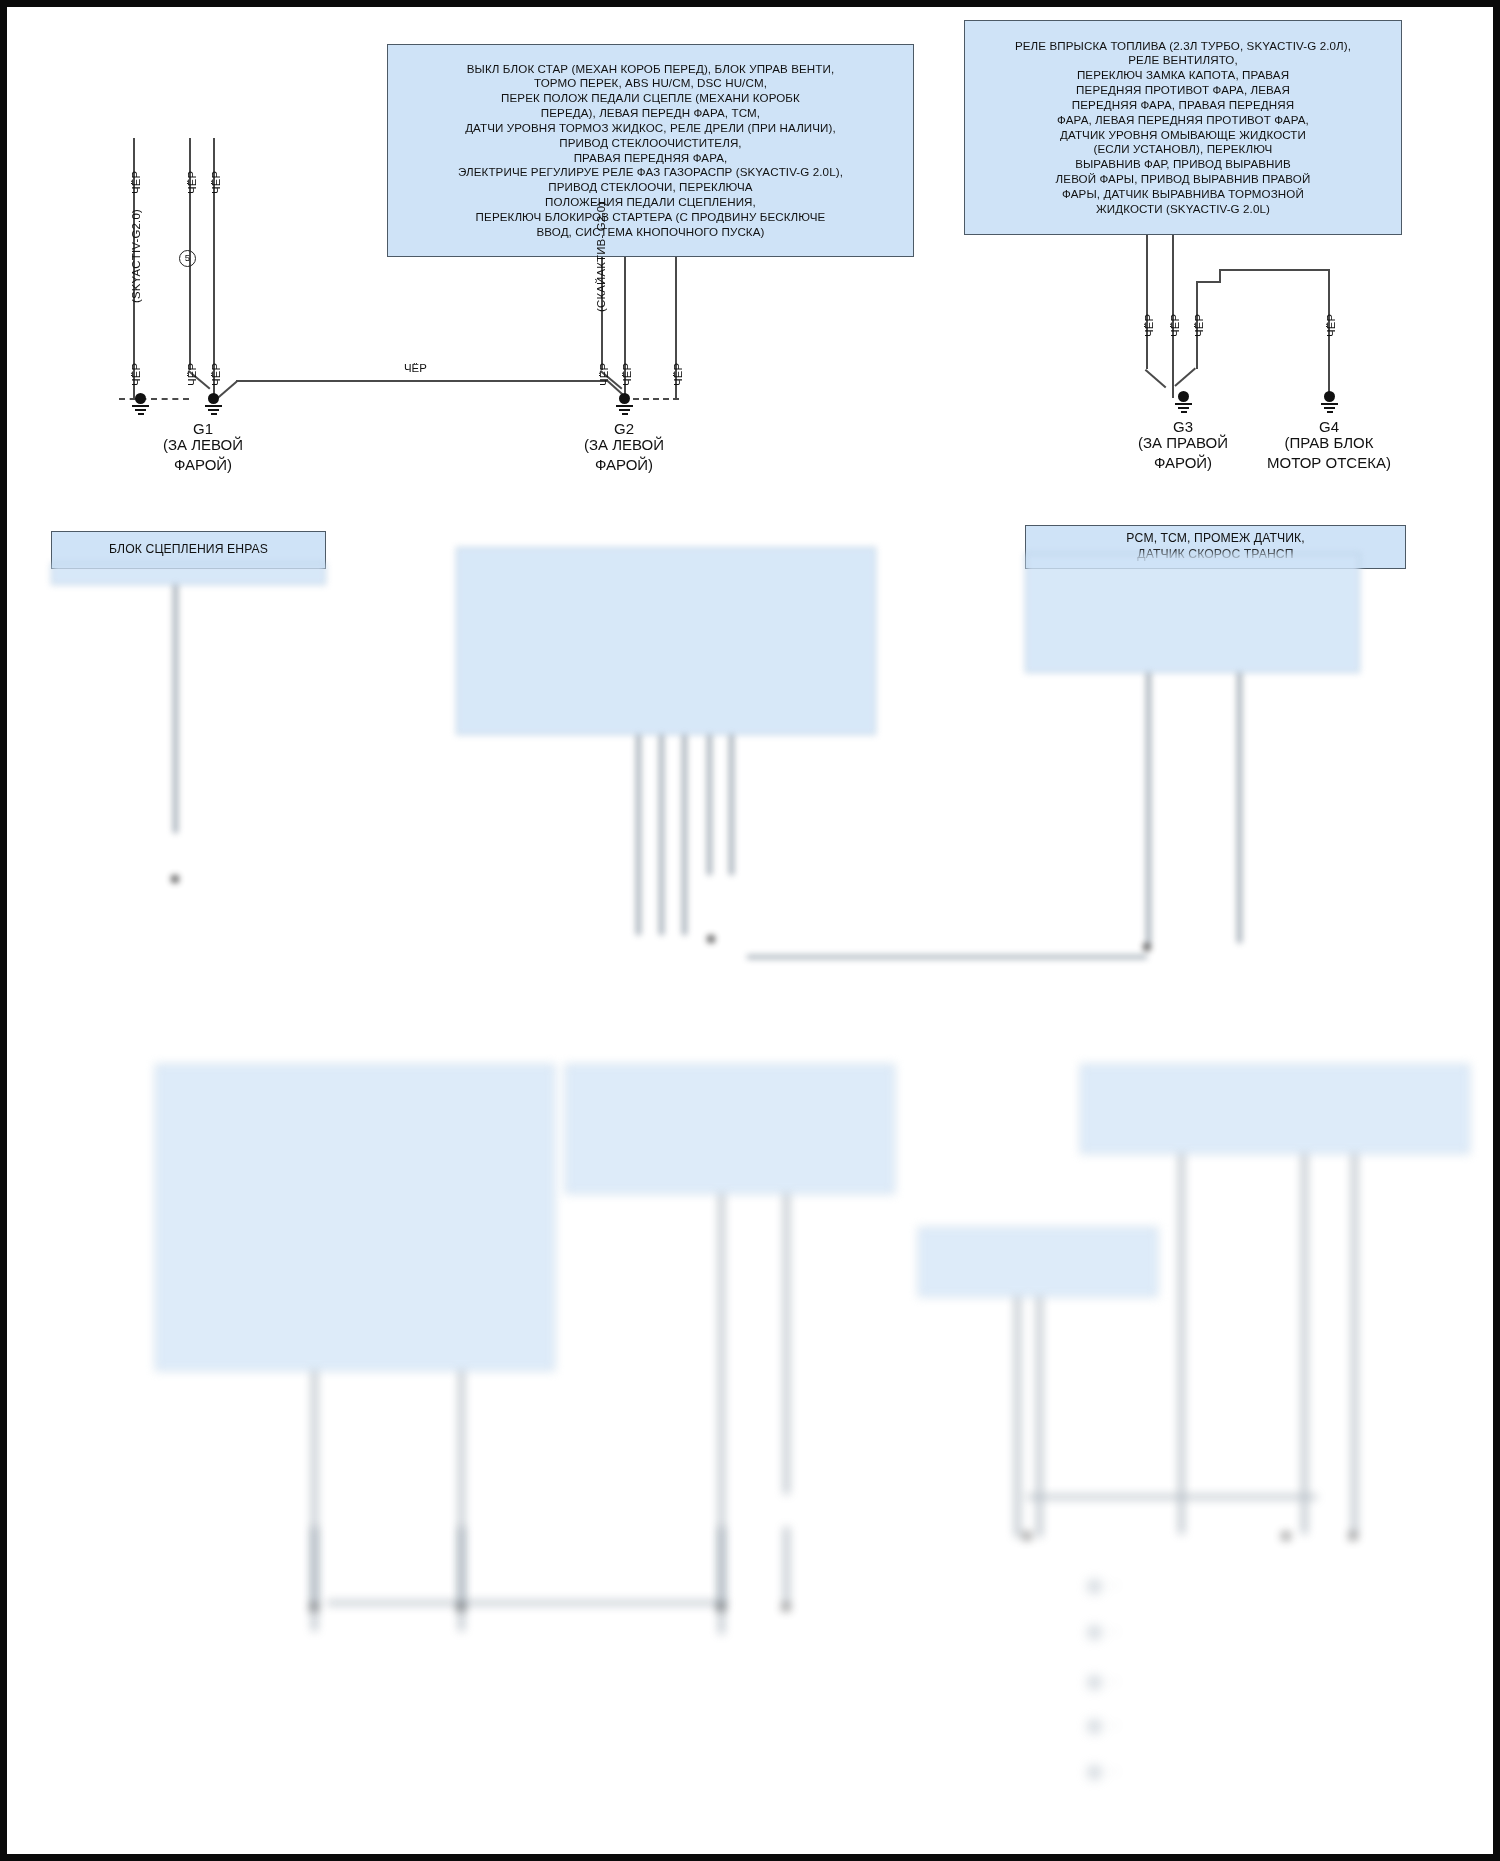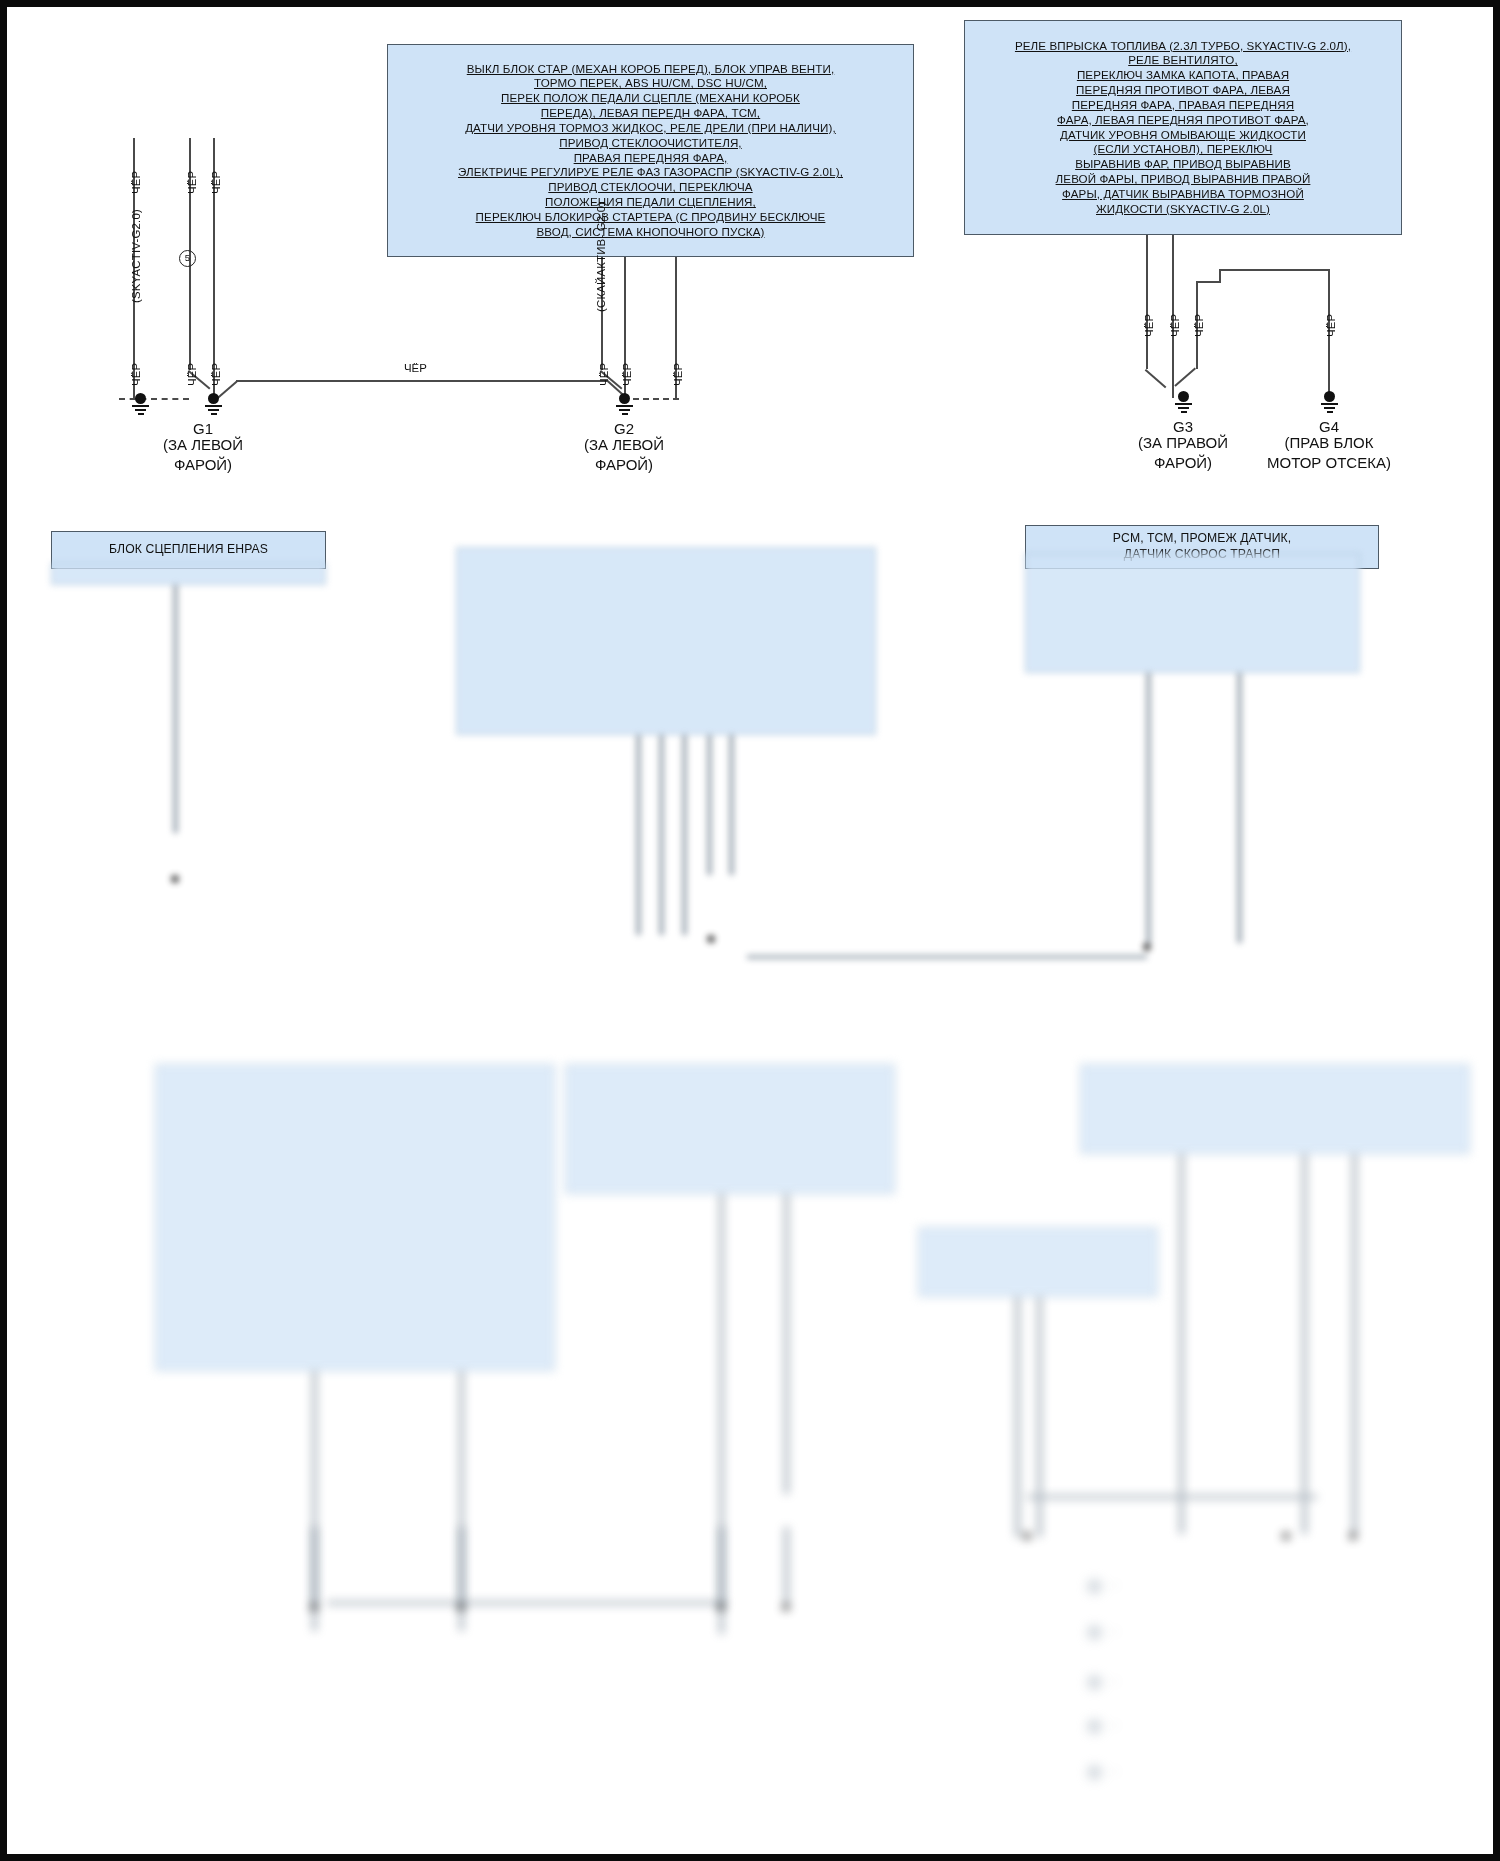--- a/index.html
+++ b/index.html
@@ -20,21 +20,21 @@
     border:1.5px solid #4d5a66;
     box-sizing:border-box;
     color:#111;
     text-align:center;
     line-height:1.28;
     letter-spacing:.1px;
     white-space:pre-line;
     display:flex;align-items:center;justify-content:center;
     padding:5px 8px;
   }
-  .box.t10{font-size:11.6px;text-decoration:underline;}
+  .box.t10{font-size:11.6px;}
   .box.t11{font-size:12.2px;}
   
   .w{position:absolute;background:#4a4a4a;}
   .vw{width:2px;}
   .hw{height:2px;}
   .diag{position:absolute;background:#4a4a4a;height:2px;transform-origin:0 0;}
   .dash{position:absolute;height:0;border-top:2px dashed #4a4a4a;}
   
   .wl{
     position:absolute;
@@ -202,21 +202,21 @@
         <div class="b2"></div>
         <div class="b3"></div>
   </div>
   <div class="gname" style="left:1292px;top:410px;width:60px;">G4</div>
   <div class="gname" style="left:1257px;top:426px;width:130px;">(ПРАВ БЛОК
 МОТОР ОТСЕКА)</div>
 
   <div class="box t11" style="left:44px;top:524px;width:275px;height:38px;">БЛОК СЦЕПЛЕНИЯ EHPAS</div>
 
 
-  <div class="box t11" style="left:1018px;top:518px;width:354px;height:44px;align-items:flex-start;">PCM, TCM, ПРОМЕЖ ДАТЧИК,
+  <div class="box t11" style="left:1018px;top:518px;width:381px;height:44px;align-items:flex-start;">PCM, TCM, ПРОМЕЖ ДАТЧИК,
 ДАТЧИК СКОРОС ТРАНСП</div>
 
   <div class="blur" style="position:absolute;left:0;top:556px;width:1486px;height:620px;">
 
     <div class="bbox" style="left:44px;top:0px;width:275px;height:22px;"></div>
     <div class="bw" style="left:166px;top:22px;width:5px;height:248px;"></div>
     <div class="bnode" style="left:164px;top:312px;"></div>
     <div class="blabel" style="left:110px;top:326px;width:120px;">&nbsp;</div>
 
     <div class="bbox" style="left:449px;top:-16px;width:420px;height:188px;"></div>

